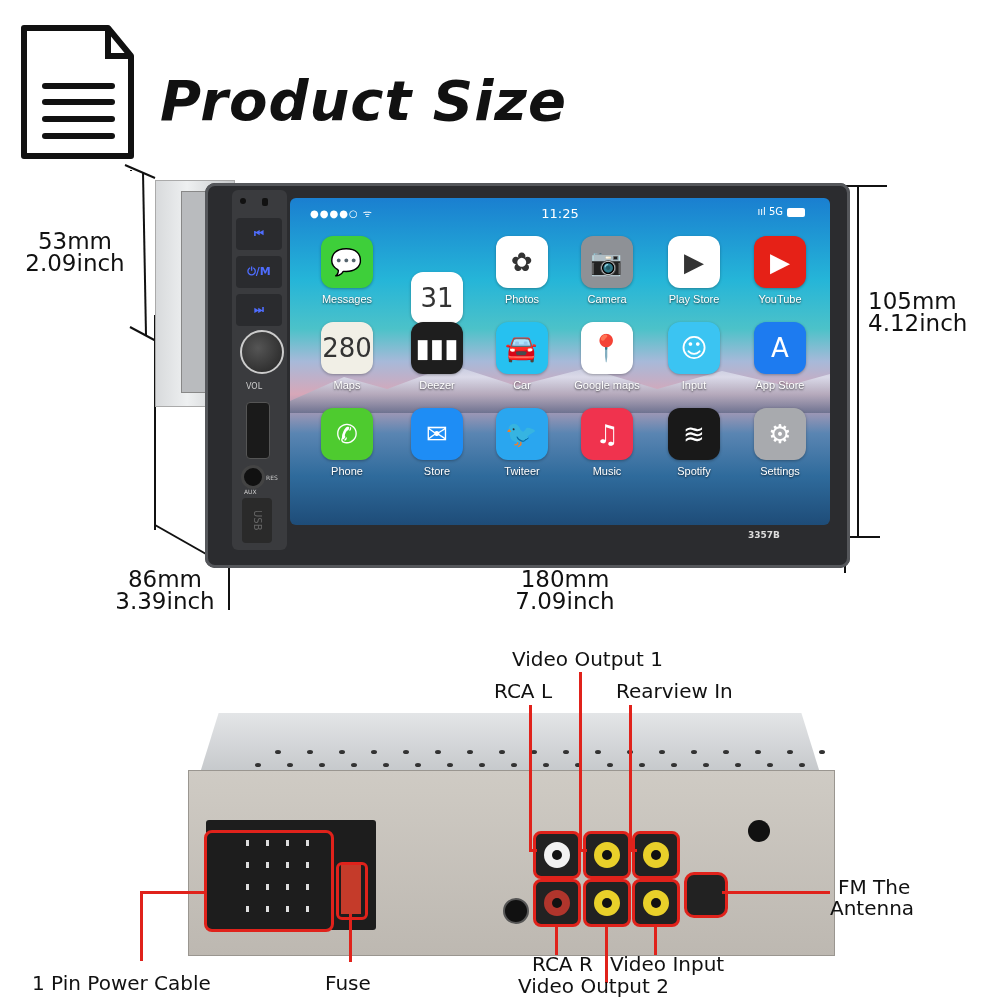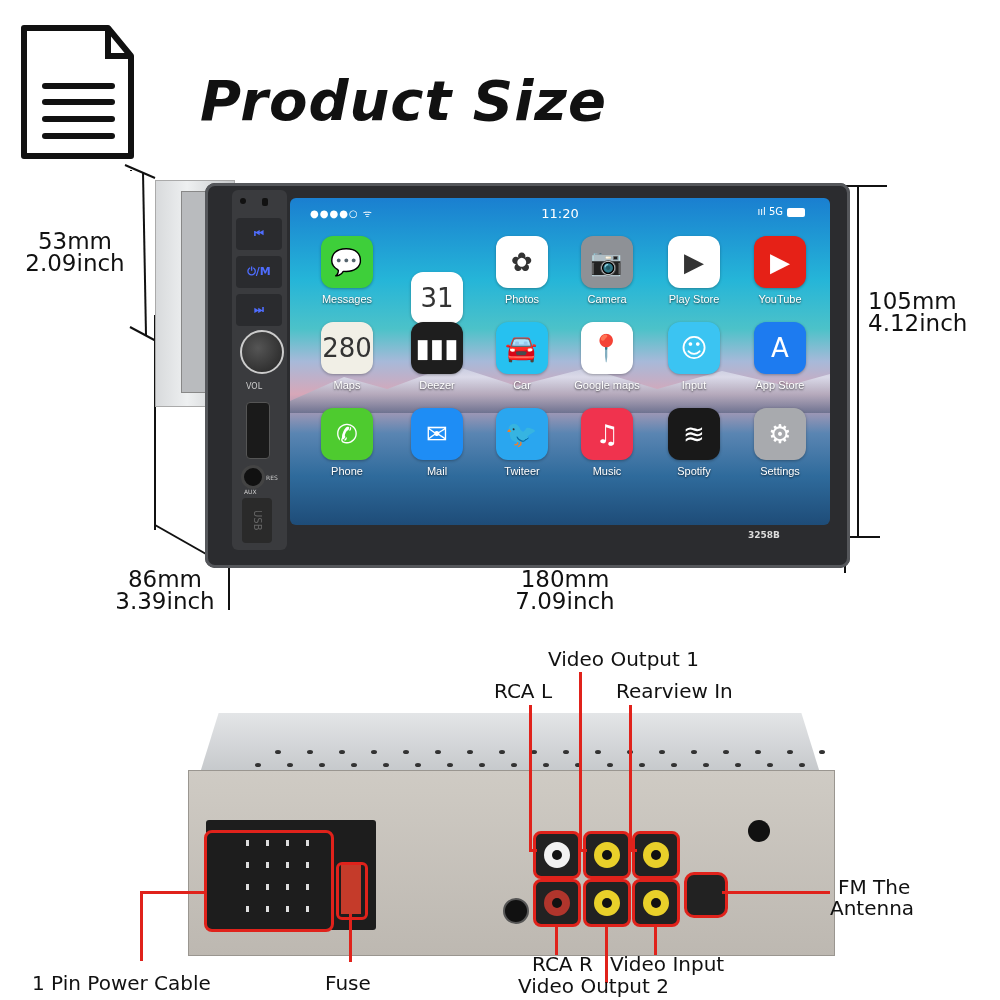--- a/index.html
+++ b/index.html
@@ -1,20 +1,20 @@
 <!DOCTYPE html>
 <html><head>
 <meta charset="utf-8">
 <style>
   html,body{margin:0;padding:0;background:#fff;}
   body{width:1000px;height:1000px;position:relative;overflow:hidden;font-family:"DejaVu Sans","Liberation Sans",sans-serif;color:#111;}
   .abs{position:absolute;}
   
   #doc-icon{left:20px;top:24px;width:115px;height:136px;}
-  #title{left:160px;top:68px;font-size:56px;font-style:italic;font-weight:bold;letter-spacing:1px;font-family:"DejaVu Sans",sans-serif;margin-left:40px;}
+  #title{left:160px;top:68px;font-size:56px;font-style:italic;font-weight:bold;letter-spacing:1px;font-family:"DejaVu Sans",sans-serif;}
   .dim{font-size:23px;line-height:22px;text-align:center;color:#111;font-family:"DejaVu Sans",sans-serif;}
   .dim span{display:block;}
   
   #cage{left:155px;top:180px;width:78px;height:225px;background:linear-gradient(90deg,#d8dadc,#eef0f1 40%,#c7c9cb);border:1px solid #aaa;}
   #cage .plate{position:absolute;left:25px;top:10px;width:40px;height:200px;background:#b9bbbe;border:1px solid #888;}
   #cage .clip{position:absolute;left:50px;top:40px;width:20px;height:150px;background:#666;}
   #bezel{left:205px;top:183px;width:645px;height:385px;background:#2b2c2f;border-radius:10px;box-shadow:inset 0 0 0 3px #55575b;}
   #panel{left:232px;top:190px;width:55px;height:360px;background:#3a3b3e;border-radius:6px;}
   .pbtn{position:absolute;left:4px;width:46px;height:32px;background:#2a2b2e;border-radius:4px;color:#4f6dff;font-size:11px;text-align:center;line-height:32px;font-weight:bold;}
   #knob{position:absolute;left:8px;top:140px;width:40px;height:40px;border-radius:50%;background:radial-gradient(circle at 40% 40%,#555,#222);border:2px solid #ccc;}
@@ -114,21 +114,21 @@
   <div id="aux"></div>
   <div id="auxlbl">AUX</div>
   <div id="reslbl">RES</div>
   <div id="usb">USB</div>
 </div>
 
 <div id="screen" class="abs">
   <div class="mtn"></div>
   <div id="status-bar">
     <span id="status-left">●●●●○ ᯤ</span>
-    <span id="status-time">11:20</span>
+    <span id="status-time">11:25</span>
     <span id="status-right"><span>ııl 5G</span><span class="batt"></span></span>
   </div>
   <div id="apps">
       <div class="app" style="left: 22px; top: 38px;">
         <div class="ic" style="background: rgb(62, 207, 58);">💬</div>
         <div class="lbl">Messages</div>
       </div>
       <div class="app" style="left: 112px; top: 38px; margin-top: 36px;">
         <div class="ic" style="background: rgb(255, 255, 255); color: rgb(51, 51, 51);">31</div>
         <div class="lbl">Calendar</div>
@@ -172,41 +172,41 @@
       <div class="app" style="left: 455px; top: 124px;">
         <div class="ic" style="background: rgb(29, 123, 240);">A</div>
         <div class="lbl">App Store</div>
       </div>
       <div class="app" style="left: 22px; top: 210px;">
         <div class="ic" style="background: rgb(78, 203, 47);">✆</div>
         <div class="lbl">Phone</div>
       </div>
       <div class="app" style="left: 112px; top: 210px;">
         <div class="ic" style="background: rgb(30, 141, 245);">✉</div>
-        <div class="lbl">Mail</div>
+        <div class="lbl">Store</div>
       </div>
       <div class="app" style="left: 197px; top: 210px;">
         <div class="ic" style="background: rgb(42, 166, 239);">🐦</div>
         <div class="lbl">Twiteer</div>
       </div>
       <div class="app" style="left: 282px; top: 210px;">
         <div class="ic" style="background: rgb(240, 51, 78);">♫</div>
         <div class="lbl">Music</div>
       </div>
       <div class="app" style="left: 369px; top: 210px;">
         <div class="ic" style="background: rgb(25, 25, 25);">≋</div>
         <div class="lbl">Spotify</div>
       </div>
       <div class="app" style="left: 455px; top: 210px;">
         <div class="ic" style="background: rgb(168, 170, 174);">⚙</div>
         <div class="lbl">Settings</div>
       </div>
     </div>
 </div>
-<div id="model" class="abs">3258B</div>
+<div id="model" class="abs">3357B</div>
 
 <div id="rear-top" class="abs"></div>
 <div id="rear-face" class="abs"></div>
 <div id="holes">
     <div class="hole" style="left: 275px; top: 750px;"></div>
     <div class="hole" style="left: 307px; top: 750px;"></div>
     <div class="hole" style="left: 339px; top: 750px;"></div>
     <div class="hole" style="left: 371px; top: 750px;"></div>
     <div class="hole" style="left: 403px; top: 750px;"></div>
     <div class="hole" style="left: 435px; top: 750px;"></div>
@@ -294,21 +294,21 @@
 <div class="red" style="left:629px;top:705px;width:3px;height:147px;"></div>
 <div class="red" style="left:629px;top:849px;width:8px;height:3px;"></div>
 <div class="red" style="left:555px;top:925px;width:3px;height:30px;"></div>
 <div class="red" style="left:605px;top:925px;width:3px;height:58px;"></div>
 <div class="red" style="left:654px;top:925px;width:3px;height:30px;"></div>
 <div class="red" style="left:722px;top:891px;width:108px;height:3px;"></div>
 <div class="red" style="left:140px;top:891px;width:66px;height:3px;"></div>
 <div class="red" style="left:140px;top:891px;width:3px;height:70px;"></div>
 <div class="red" style="left:349px;top:914px;width:3px;height:48px;"></div>
 
-<div class="clabel" style="left:512px;top:648px;margin-left:36px;">Video Output 1</div>
+<div class="clabel" style="left:512px;top:648px;">Video Output 1</div>
 <div class="clabel" style="left:494px;top:680px;">RCA L</div>
 <div class="clabel" style="left:616px;top:680px;">Rearview In</div>
 <div class="clabel" style="left:32px;top:972px;">1 Pin Power Cable</div>
 <div class="clabel" style="left:325px;top:972px;">Fuse</div>
 <div class="clabel" style="left:532px;top:953px;">RCA R</div>
 <div class="clabel" style="left:518px;top:975px;">Video Output 2</div>
 <div class="clabel" style="left:610px;top:953px;">Video Input</div>
 <div class="clabel" style="left:838px;top:876px;">FM The</div>
 <div class="clabel" style="left:830px;top:897px;">Antenna</div>
 

